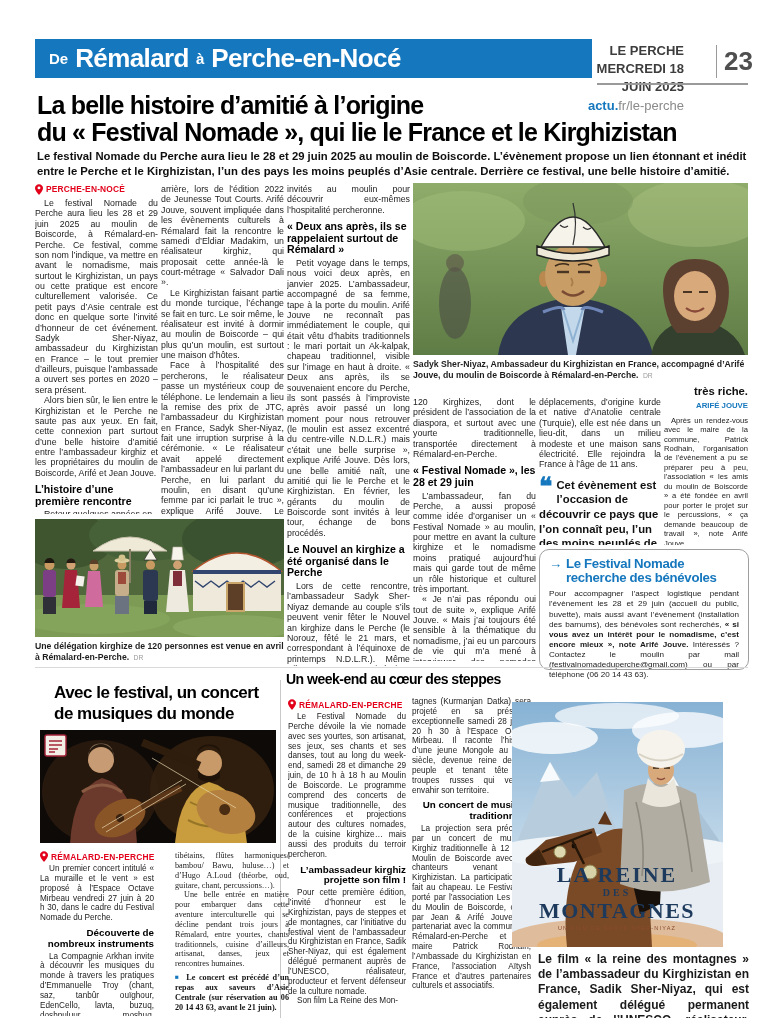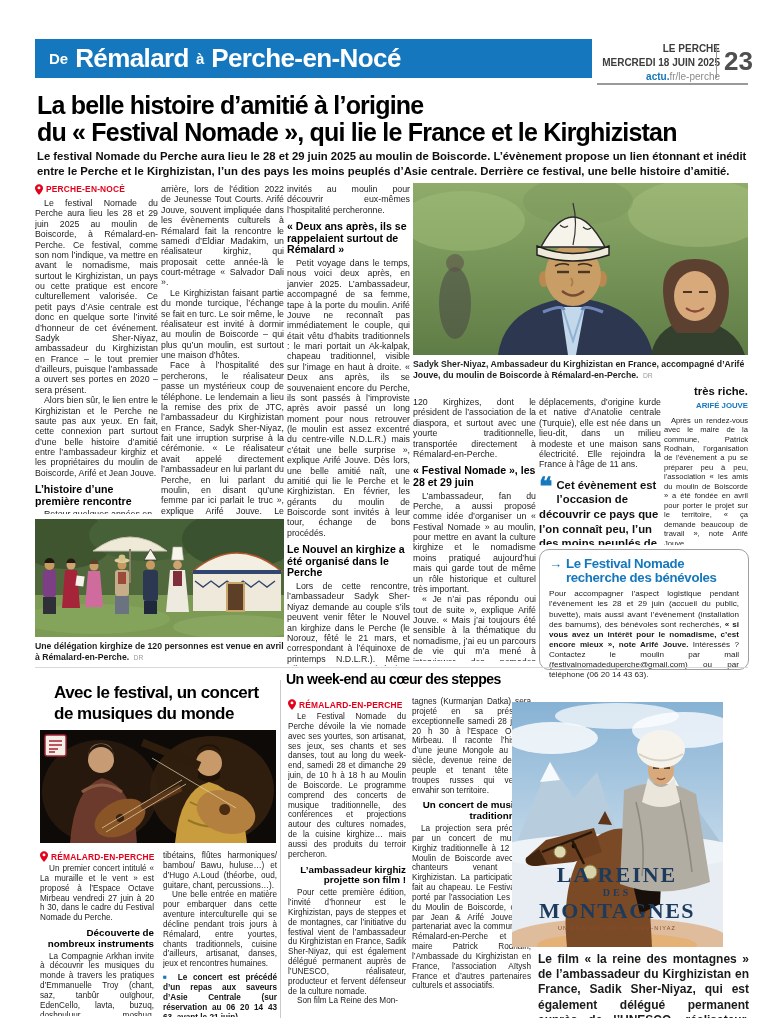--- a/index.html
+++ b/index.html
@@ -5,21 +5,21 @@
   html,body{margin:0;padding:0;background:#ffffff;}
   .page{position:relative;width:779px;height:1024px;background:#fff;overflow:hidden;
         font-family:"Liberation Sans",sans-serif;color:#1c1c1c;}
   .abs{position:absolute;}
 
   
   .banner{left:35px;top:39px;width:557px;height:39px;background:#1577bd;color:#fff;
           display:flex;align-items:center;padding-left:14px;box-sizing:border-box;gap:7px;}
   .banner .sm{font-size:15px;font-weight:bold;}
   .banner .bg{font-size:26px;font-weight:bold;letter-spacing:-0.6px;}
-  .masthead{left:600px;top:42px;width:120px;text-align:right;font-size:10px;line-height:1.4;
+  .masthead{left:564px;top:42px;width:120px;text-align:right;font-size:13px;line-height:1.4;
             color:#3d3d3d;font-weight:bold;}
   .masthead .site{font-weight:normal;color:#8a8a8a;}
   .masthead .site b{color:#1577bd;}
   .pageno{left:716px;top:45px;height:33px;border-left:1.5px solid #9a9a9a;padding-left:7px;
           font-size:26px;font-weight:bold;color:#4f4f4f;display:flex;align-items:center;}
   .mastrule{left:597px;top:83px;width:151px;height:2px;background:#9a9a9a;}
 
   
   .hl{font-size:25px;font-weight:bold;color:#000;letter-spacing:-0.8px;white-space:nowrap;line-height:1;}
   .standfirst{font-size:11.3px;font-weight:bold;color:#0f0f0f;line-height:1.3;}
@@ -171,21 +171,21 @@
     <div class="quoteblock">
       <span class="qmark">❝</span>
       <span>Cet évènement est l’occasion de découvrir ce pays que l’on connaît peu, l’un des moins peuplés de l’Asie Centrale, mais à la culture</span>
     </div>
   </div>
 
   <div class="abs" style="left:664px;top:385px;width:84px;height:160px;overflow:hidden;">
     <div class="quote-end">très riche.</div>
     <div class="quote-author">ARIFÉ JOUVE</div>
     <div class="col6">
-      <p>Après un rendez-vous avec le maire de la commune, Patrick Rodhain, l’organisation de l’évènement a pu se préparer peu à peu, l’association « les amis du moulin de Boiscorde » a été fondée en avril pour porter le projet sur le territoire, « ça demande beaucoup de travail », note Arifé Jouve.</p>
+      <p>Après un rendez-vous avec le maire de la commune, Patrick Rodhain, l’organisation de l’évènement a pu se préparer peu à peu, l’association « les amis du moulin de Boiscorde » a été fondée en avril pour porter le projet sur le percussions, « ça demande beaucoup de travail », note Arifé Jouve.</p>
     </div>
 
   </div>
 
   <div class="abs vbox" style="left:539px;top:549px;width:210px;height:121px;">
     <div class="ttl">
       <span>→</span>
       <span>Le Festival Nomade recherche des bénévoles</span>
     </div>
     <div class="bd">
@@ -284,21 +284,21 @@
         <path d="M6 0C2.7 0 0 2.6 0 5.8 0 10.2 6 16 6 16s6-5.8 6-10.2C12 2.6 9.3 0 6 0z" fill="#e2001a"></path>
         <circle cx="6" cy="5.6" r="2.2" fill="#fff"></circle>
       </svg>
     <span>RÉMALARD-EN-PERCHE</span>
   </div>
   <div class="abs colb" style="left:40px;top:864px;width:114px;height:152px;">
     <p class="ind">Un premier concert intitulé « La muraille et le vent » est proposé à l’Espace Octave Mirbeau vendredi 27 juin à 20 h 30, dans le cadre du Festival Nomade du Perche.</p>
     <h4>Découverte de nombreux instruments</h4>
     <p class="ind">La Compagnie Arkhan invite à découvrir les musiques du monde à travers les pratiques d’Emmanuelle Troy (chant, saz, tanbûr ouïghour, EdenCello, lavta, buzuq, doshpuluur, moshuq, guimbardes, bois</p>
   </div>
-  <div class="abs colb" style="left:163px;top:851px;width:114px;height:166px;">
+  <div class="abs colb" style="left:175px;top:851px;width:114px;height:166px;font-family:Liberation Serif, serif;">
     <p>tibétains, flûtes harmoniques/ bambou/ Bawu, huluse…) et d’Hugo A.Loud (théorbe, oud, guitare, chant, percussions…).</p>
     <p class="ind">Une belle entrée en matière pour embarquer dans cette aventure interculturelle qui se décline pendant trois jours à Rémalard, entre yourtes, chants traditionnels, cuisine d’ailleurs, artisanat, danses, jeux et rencontres humaines.</p>
     <p class="note" style="margin-top:4px;">
       <span class="sq">■</span>
       <span>Le concert est précédé d’un repas aux saveurs d’Asie Centrale (sur réservation au 06 20 14 43 63, avant le 21 juin).</span>
     </p>
   </div>
 
   <div class="abs h3a" style="left:286px;top:672px;">Un week-end au cœur des steppes</div>
   <div class="abs loc" style="left:288px;top:699px;width:150px;">

